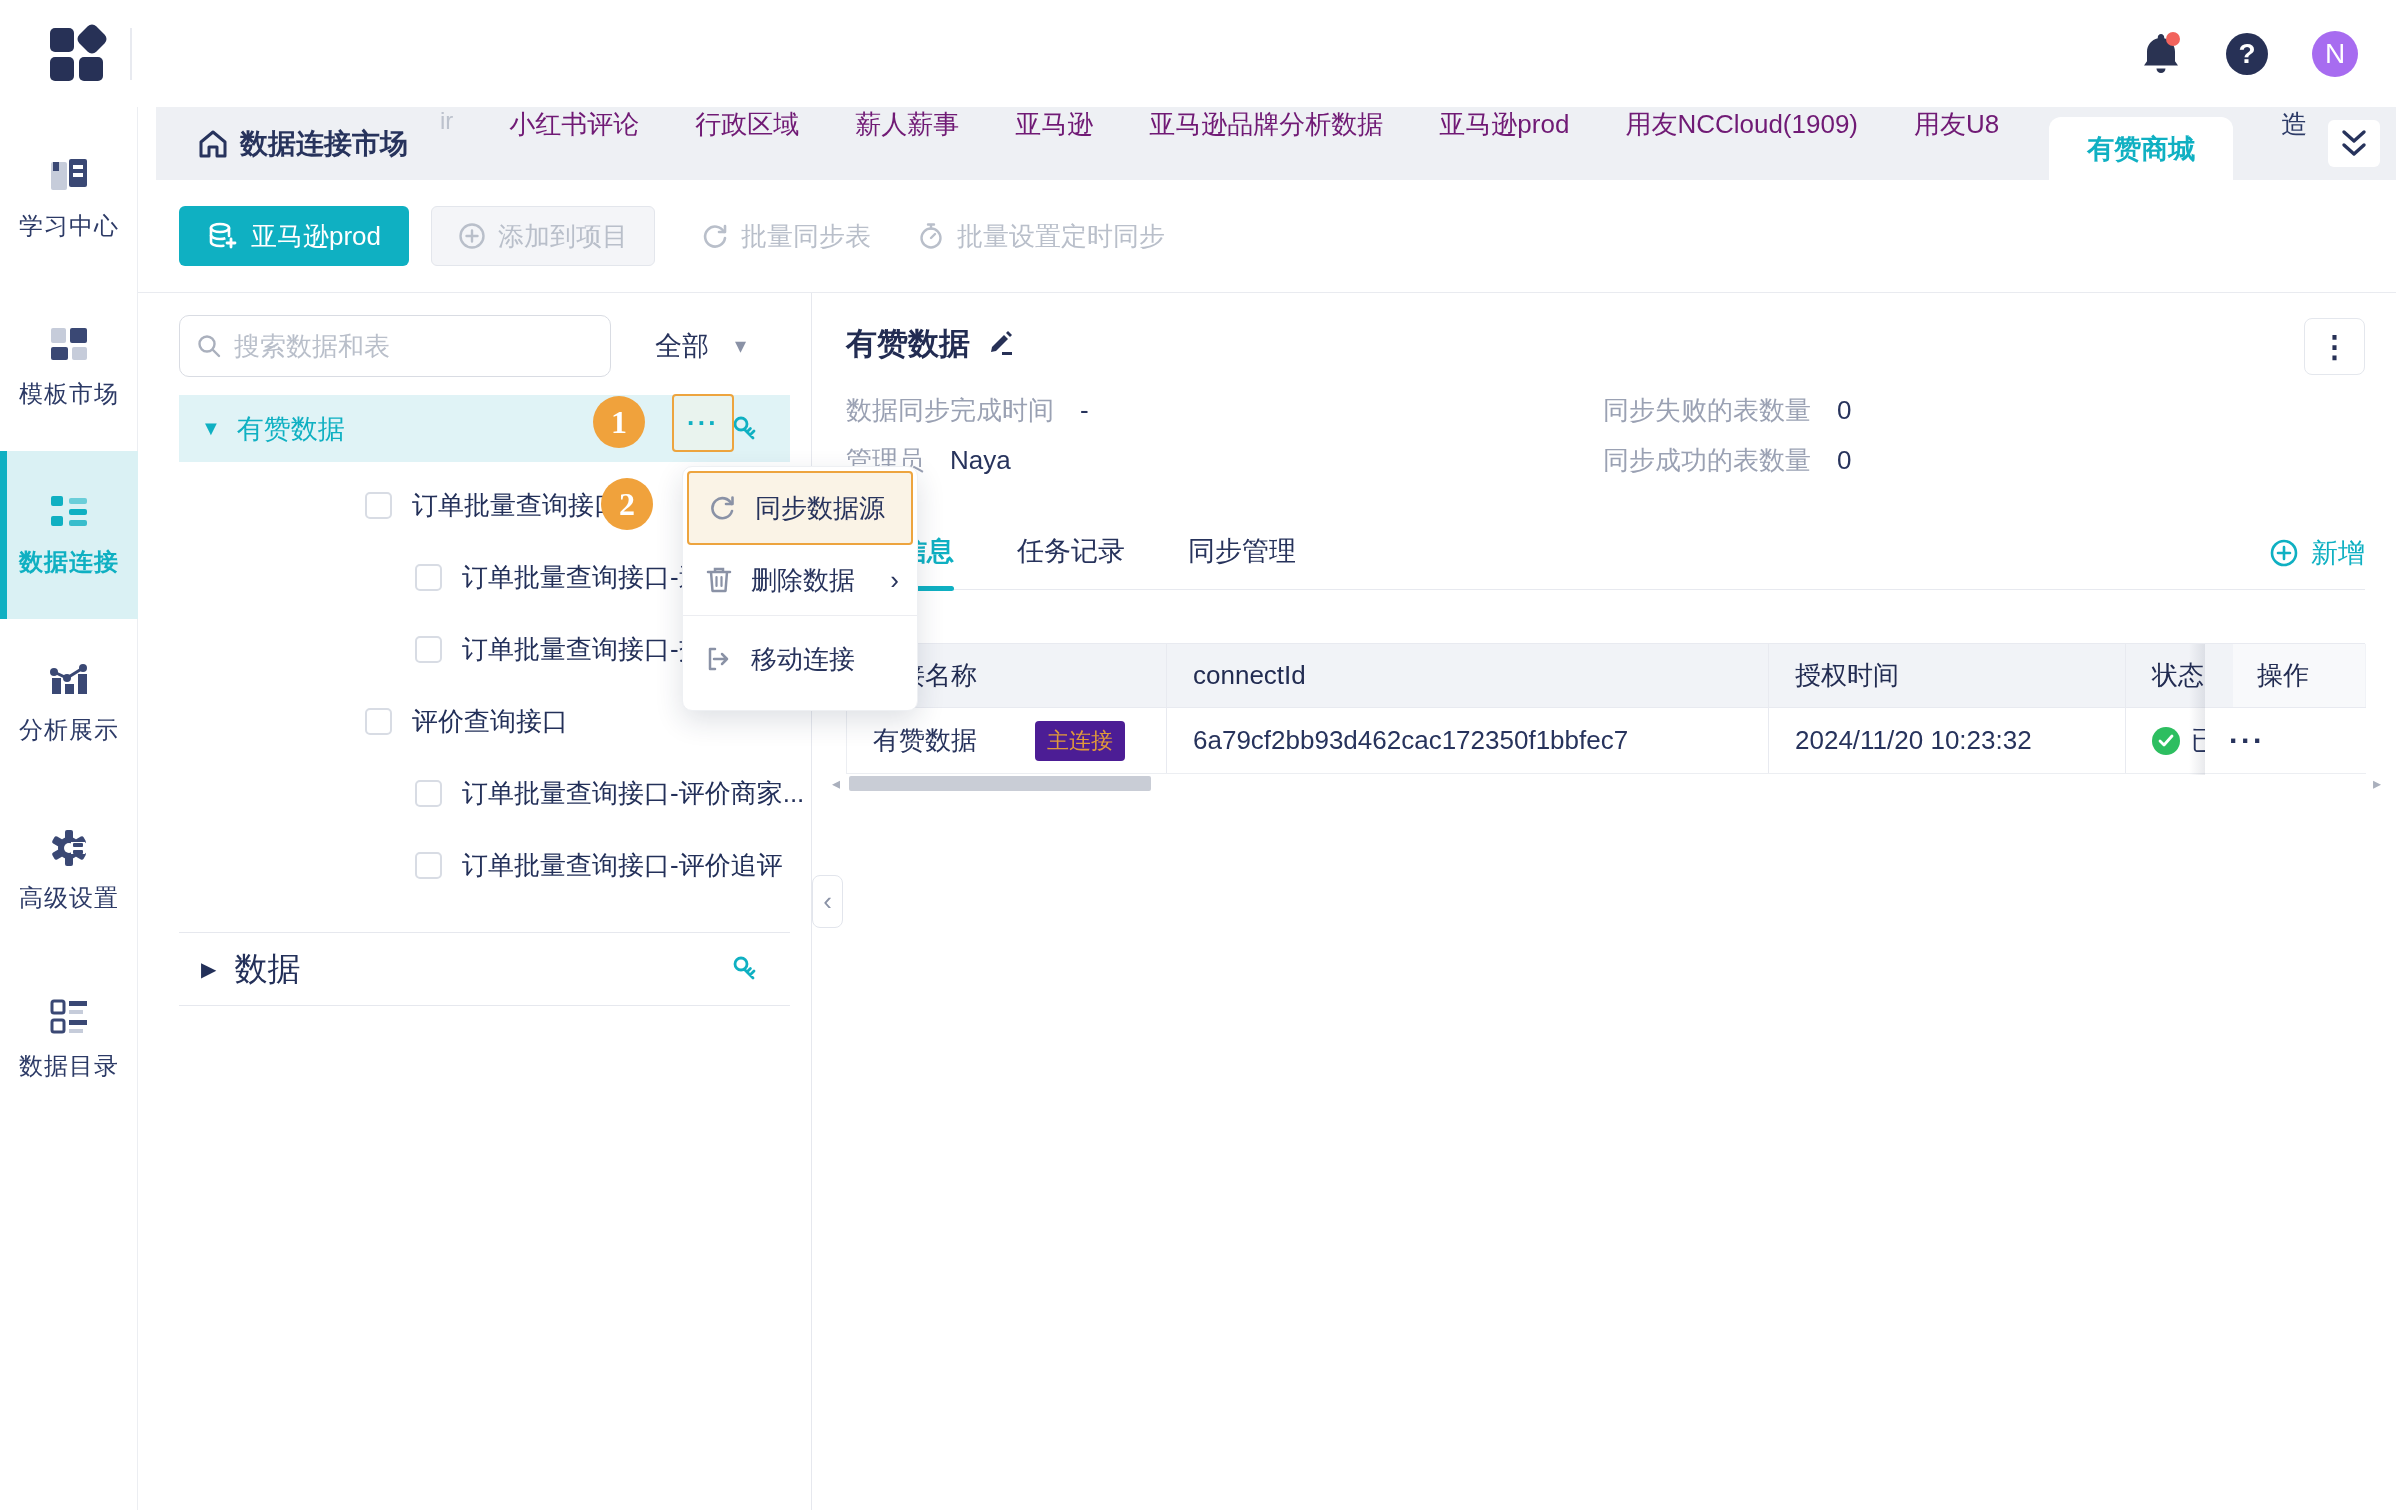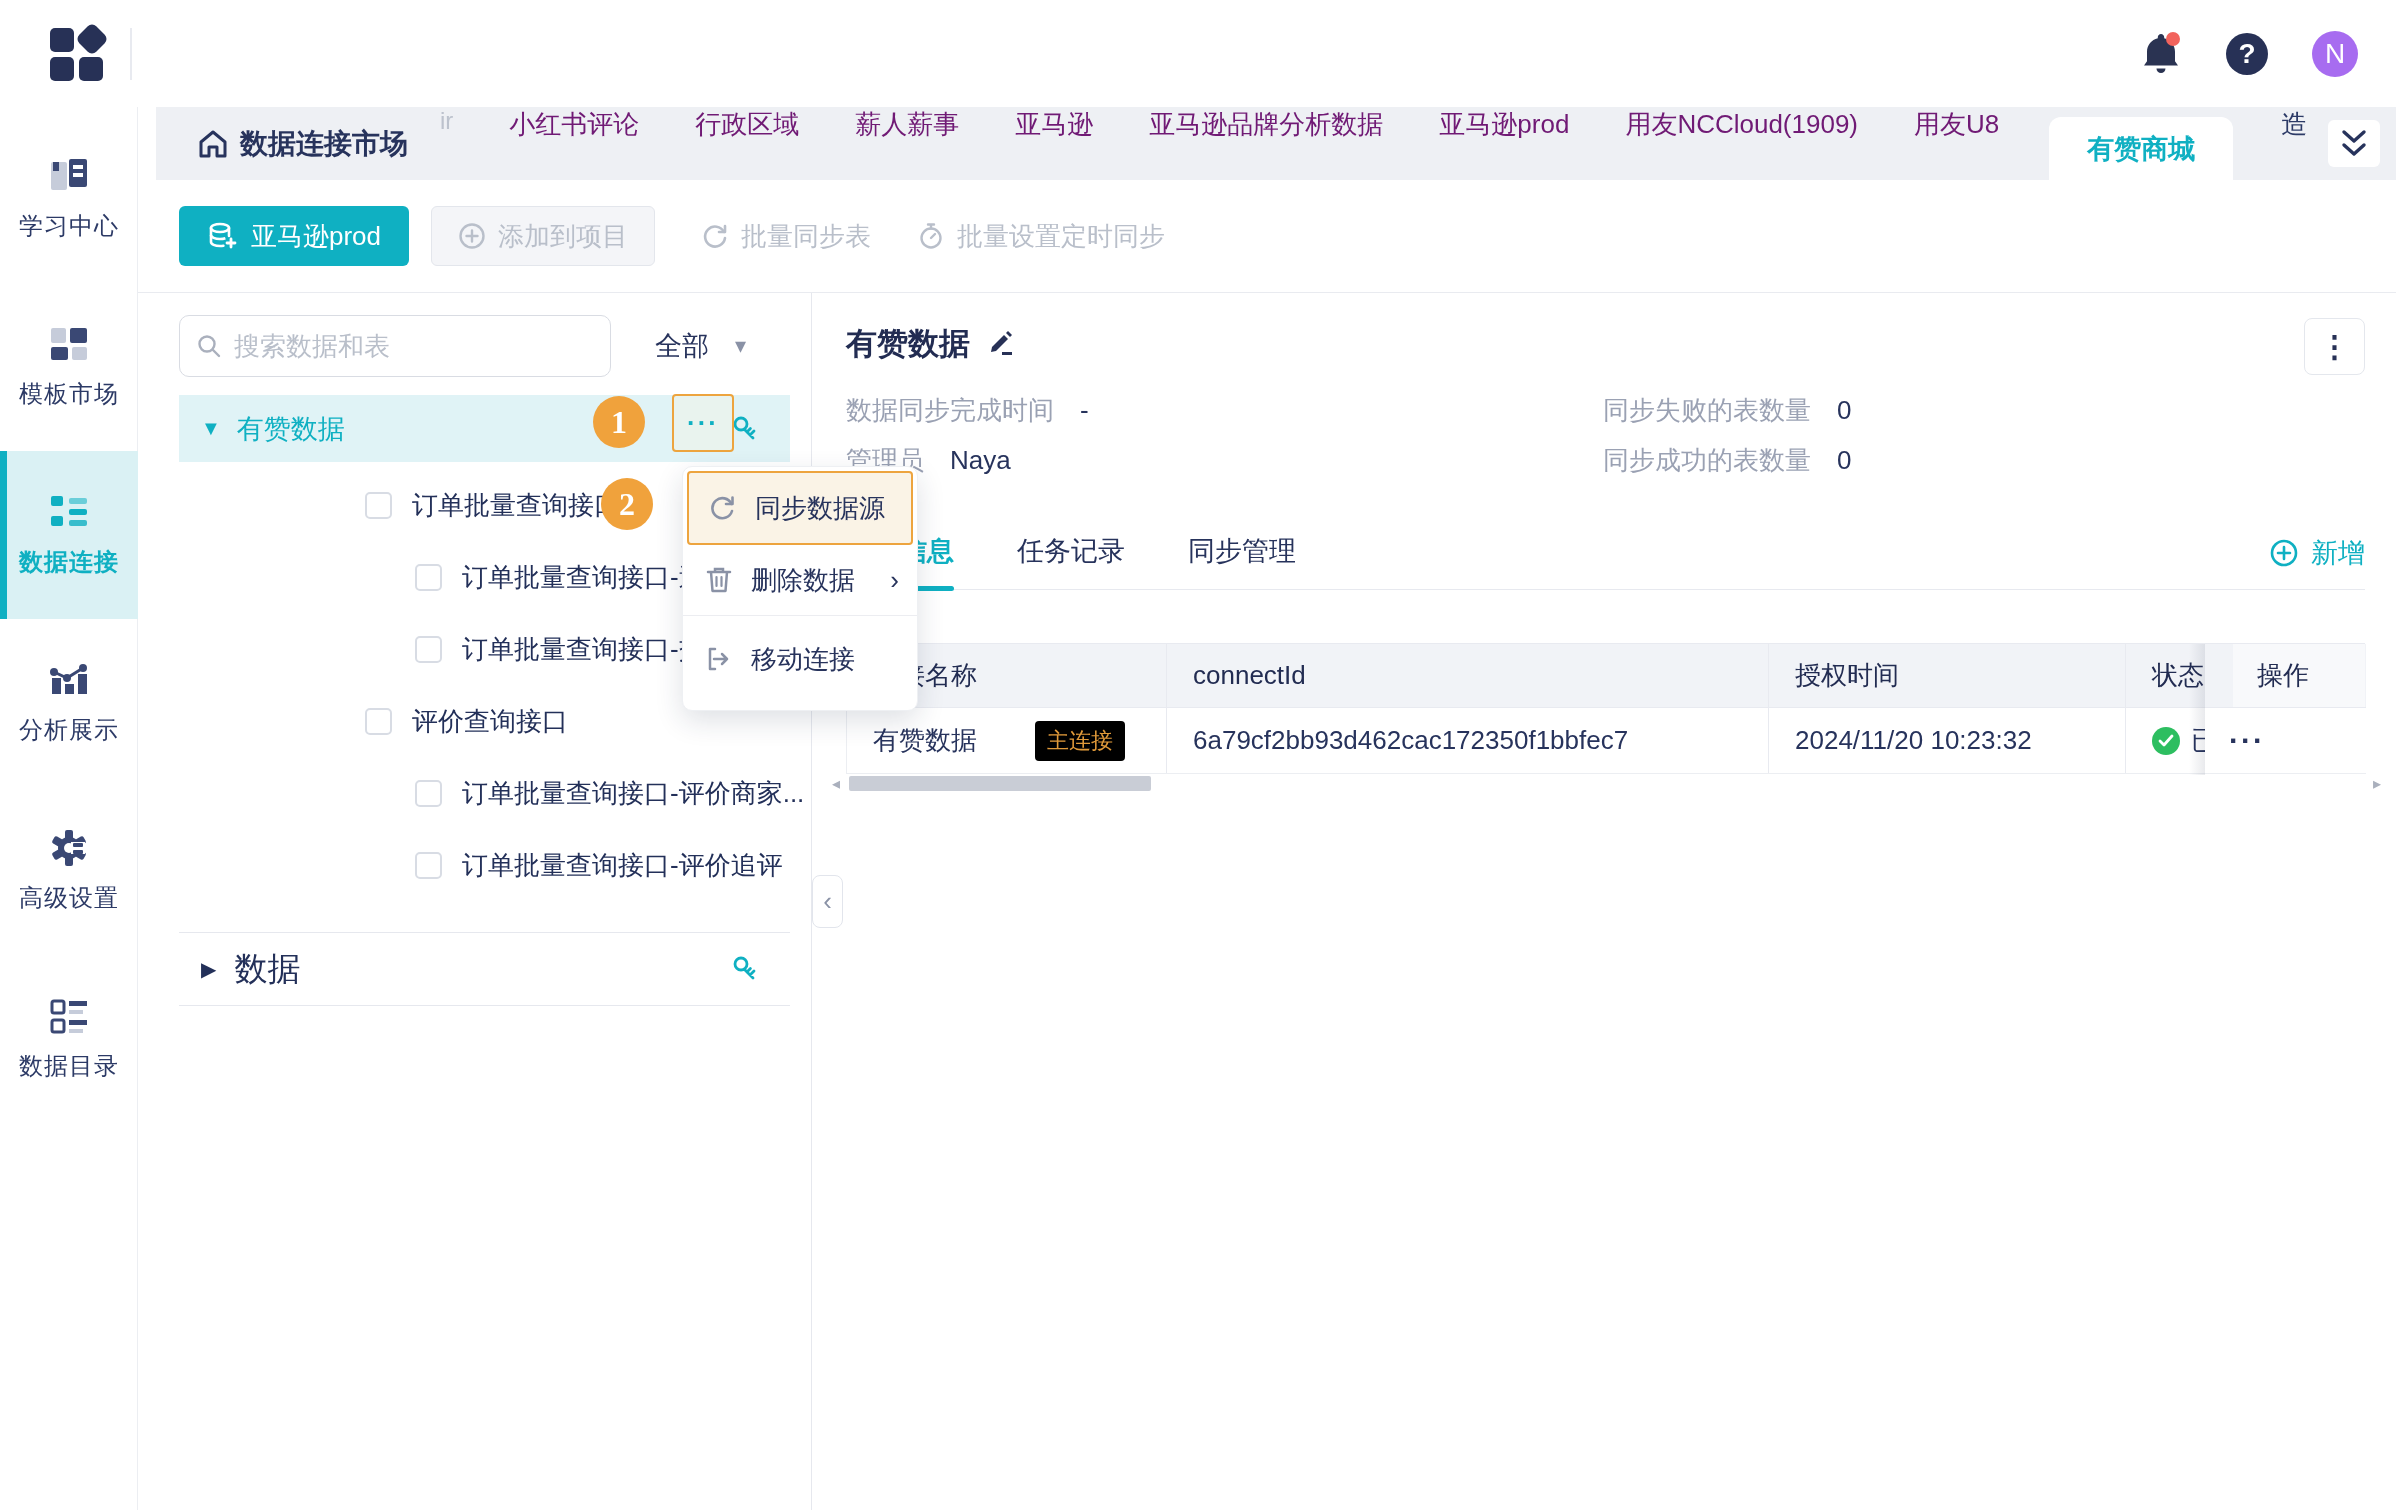--- a/index.html
+++ b/index.html
@@ -89,21 +89,21 @@
   .tr { display:flex; width:1519px; }
   .th-row { background:#f1f3f7; height:64px; border-bottom:1px solid #e8eaf0; }
   .td-row { background:#fff; height:66px; border-bottom:1px solid #eceef2; }
   .cell { display:flex; align-items:center; padding-left:26px; font-size:26px; color:#27335c; border-right:1px solid #e8eaf0; white-space:nowrap; overflow:visible; }
   .c1{width:320px;} .c2{width:602px;} .c3{width:357px;} .c4{width:240px; border-right:none; overflow:hidden;}
   .th-row .cell { color:#222c52; }
   .fixed-col { position:absolute; right:0; top:0; width:160px; height:131px; z-index:3; }
   .fixed-col::before { content:""; position:absolute; left:-16px; top:0; width:16px; height:100%; background:linear-gradient(to left, rgba(40,50,80,0.10), rgba(40,50,80,0)); }
   .fixed-th { height:64px; background:#f8f9fb; border-bottom:1px solid #e8eaf0; display:flex; align-items:center; padding-left:24px; font-size:26px; color:#222c52;margin-left:28px; }
   .fixed-td { height:66px; background:#fff; border-bottom:1px solid #eceef2; display:flex; align-items:center; padding-left:24px; font-size:30px; font-weight:bold; color:#27335c; letter-spacing:2px; cursor:pointer; }
-  .conn-badge { margin-left:58px; background:#000000; color:#e09a3a; font-size:22px; padding:5px 12px; border-radius:4px; }
+  .conn-badge { margin-left:58px; background:#4c1d95; color:#e09a3a; font-size:22px; padding:5px 12px; border-radius:4px; }
   .status-ok { display:flex; align-items:center; gap:11px; }
   .status-ok .ok-circle { width:28px; height:28px; border-radius:50%; background:#2dbe60; display:flex; align-items:center; justify-content:center; flex:0 0 auto; }
 
   .hscroll { position:relative; margin-top:1px; width:1519px; height:17px; }
   .hscroll .arrow { position:absolute; top:0; font-size:16px; color:#aab0bd; line-height:17px; }
   .hscroll .a-left{left:-14px;} .hscroll .a-right{right:-16px;}
   .hscroll .thumb { position:absolute; left:3px; top:1px; width:302px; height:15px; background:#c9cdd6; border-radius:2px; cursor:pointer; }
 
   
   .step-badge { position:absolute; width:52px; height:52px; border-radius:50%; background:#f0a23c; color:#fff; font-size:32px; font-weight:bold; display:flex; align-items:center; justify-content:center; z-index:30; font-family:"Liberation Serif","DejaVu Serif",serif; }

